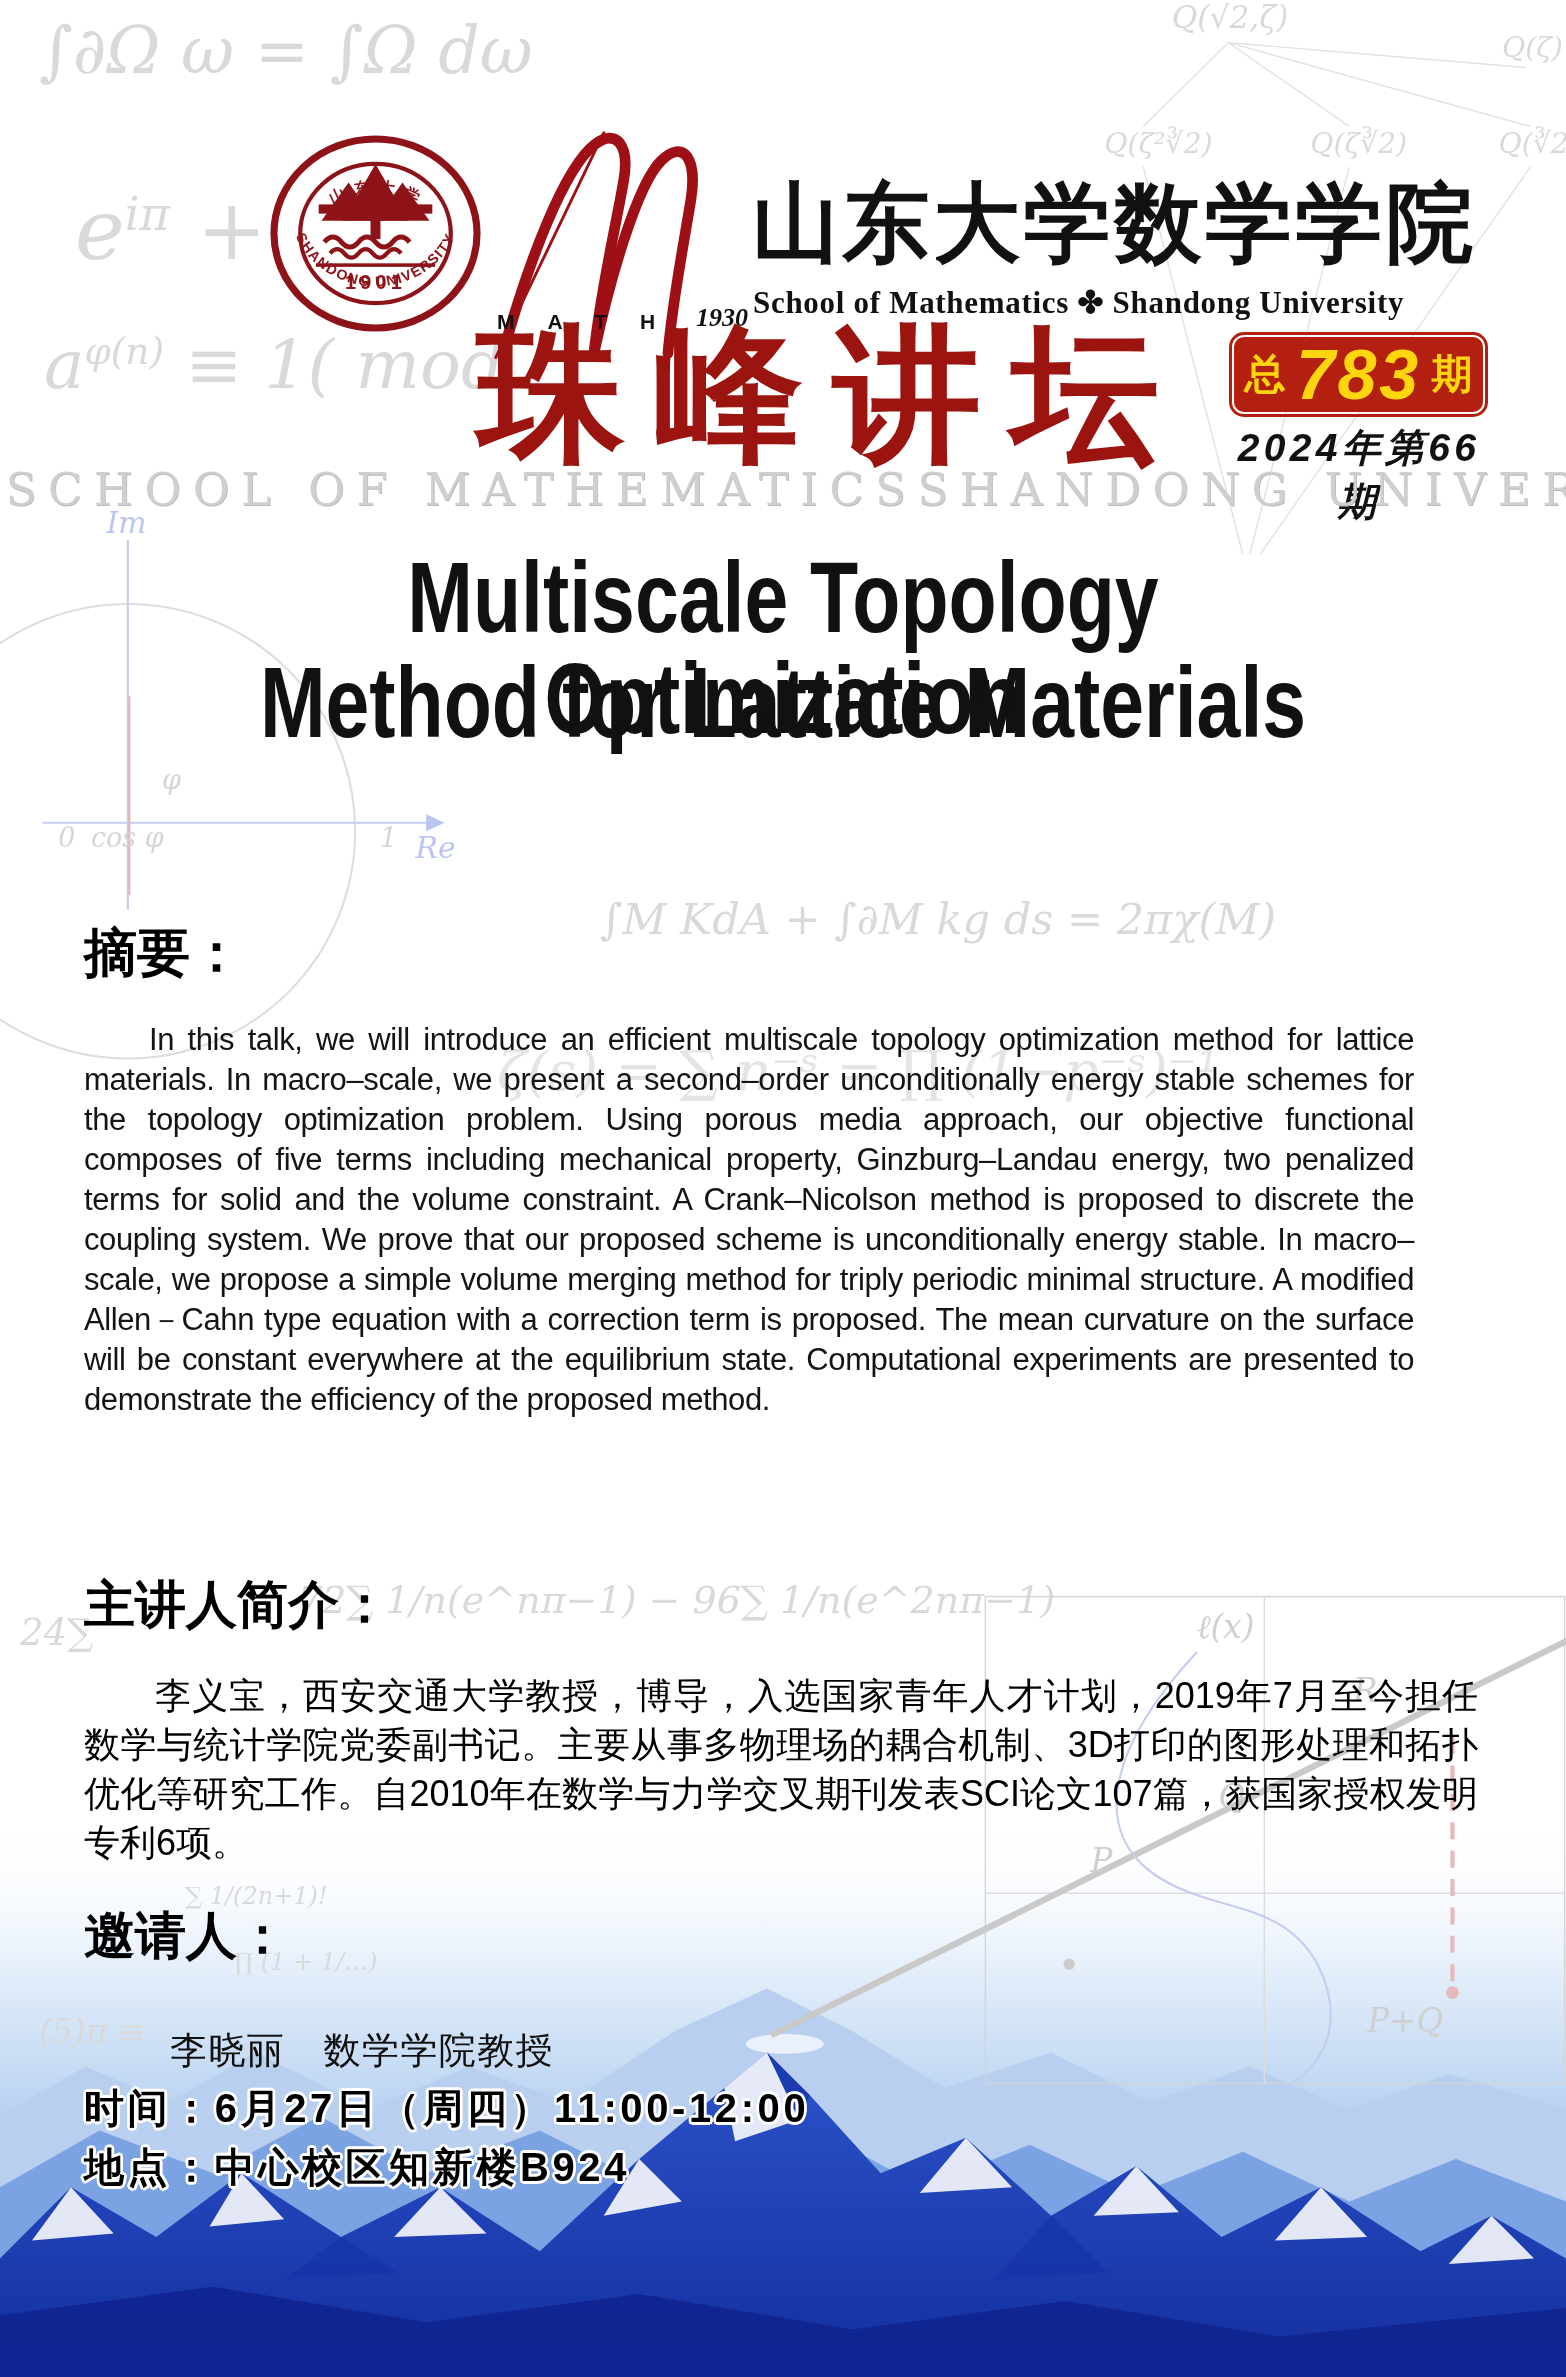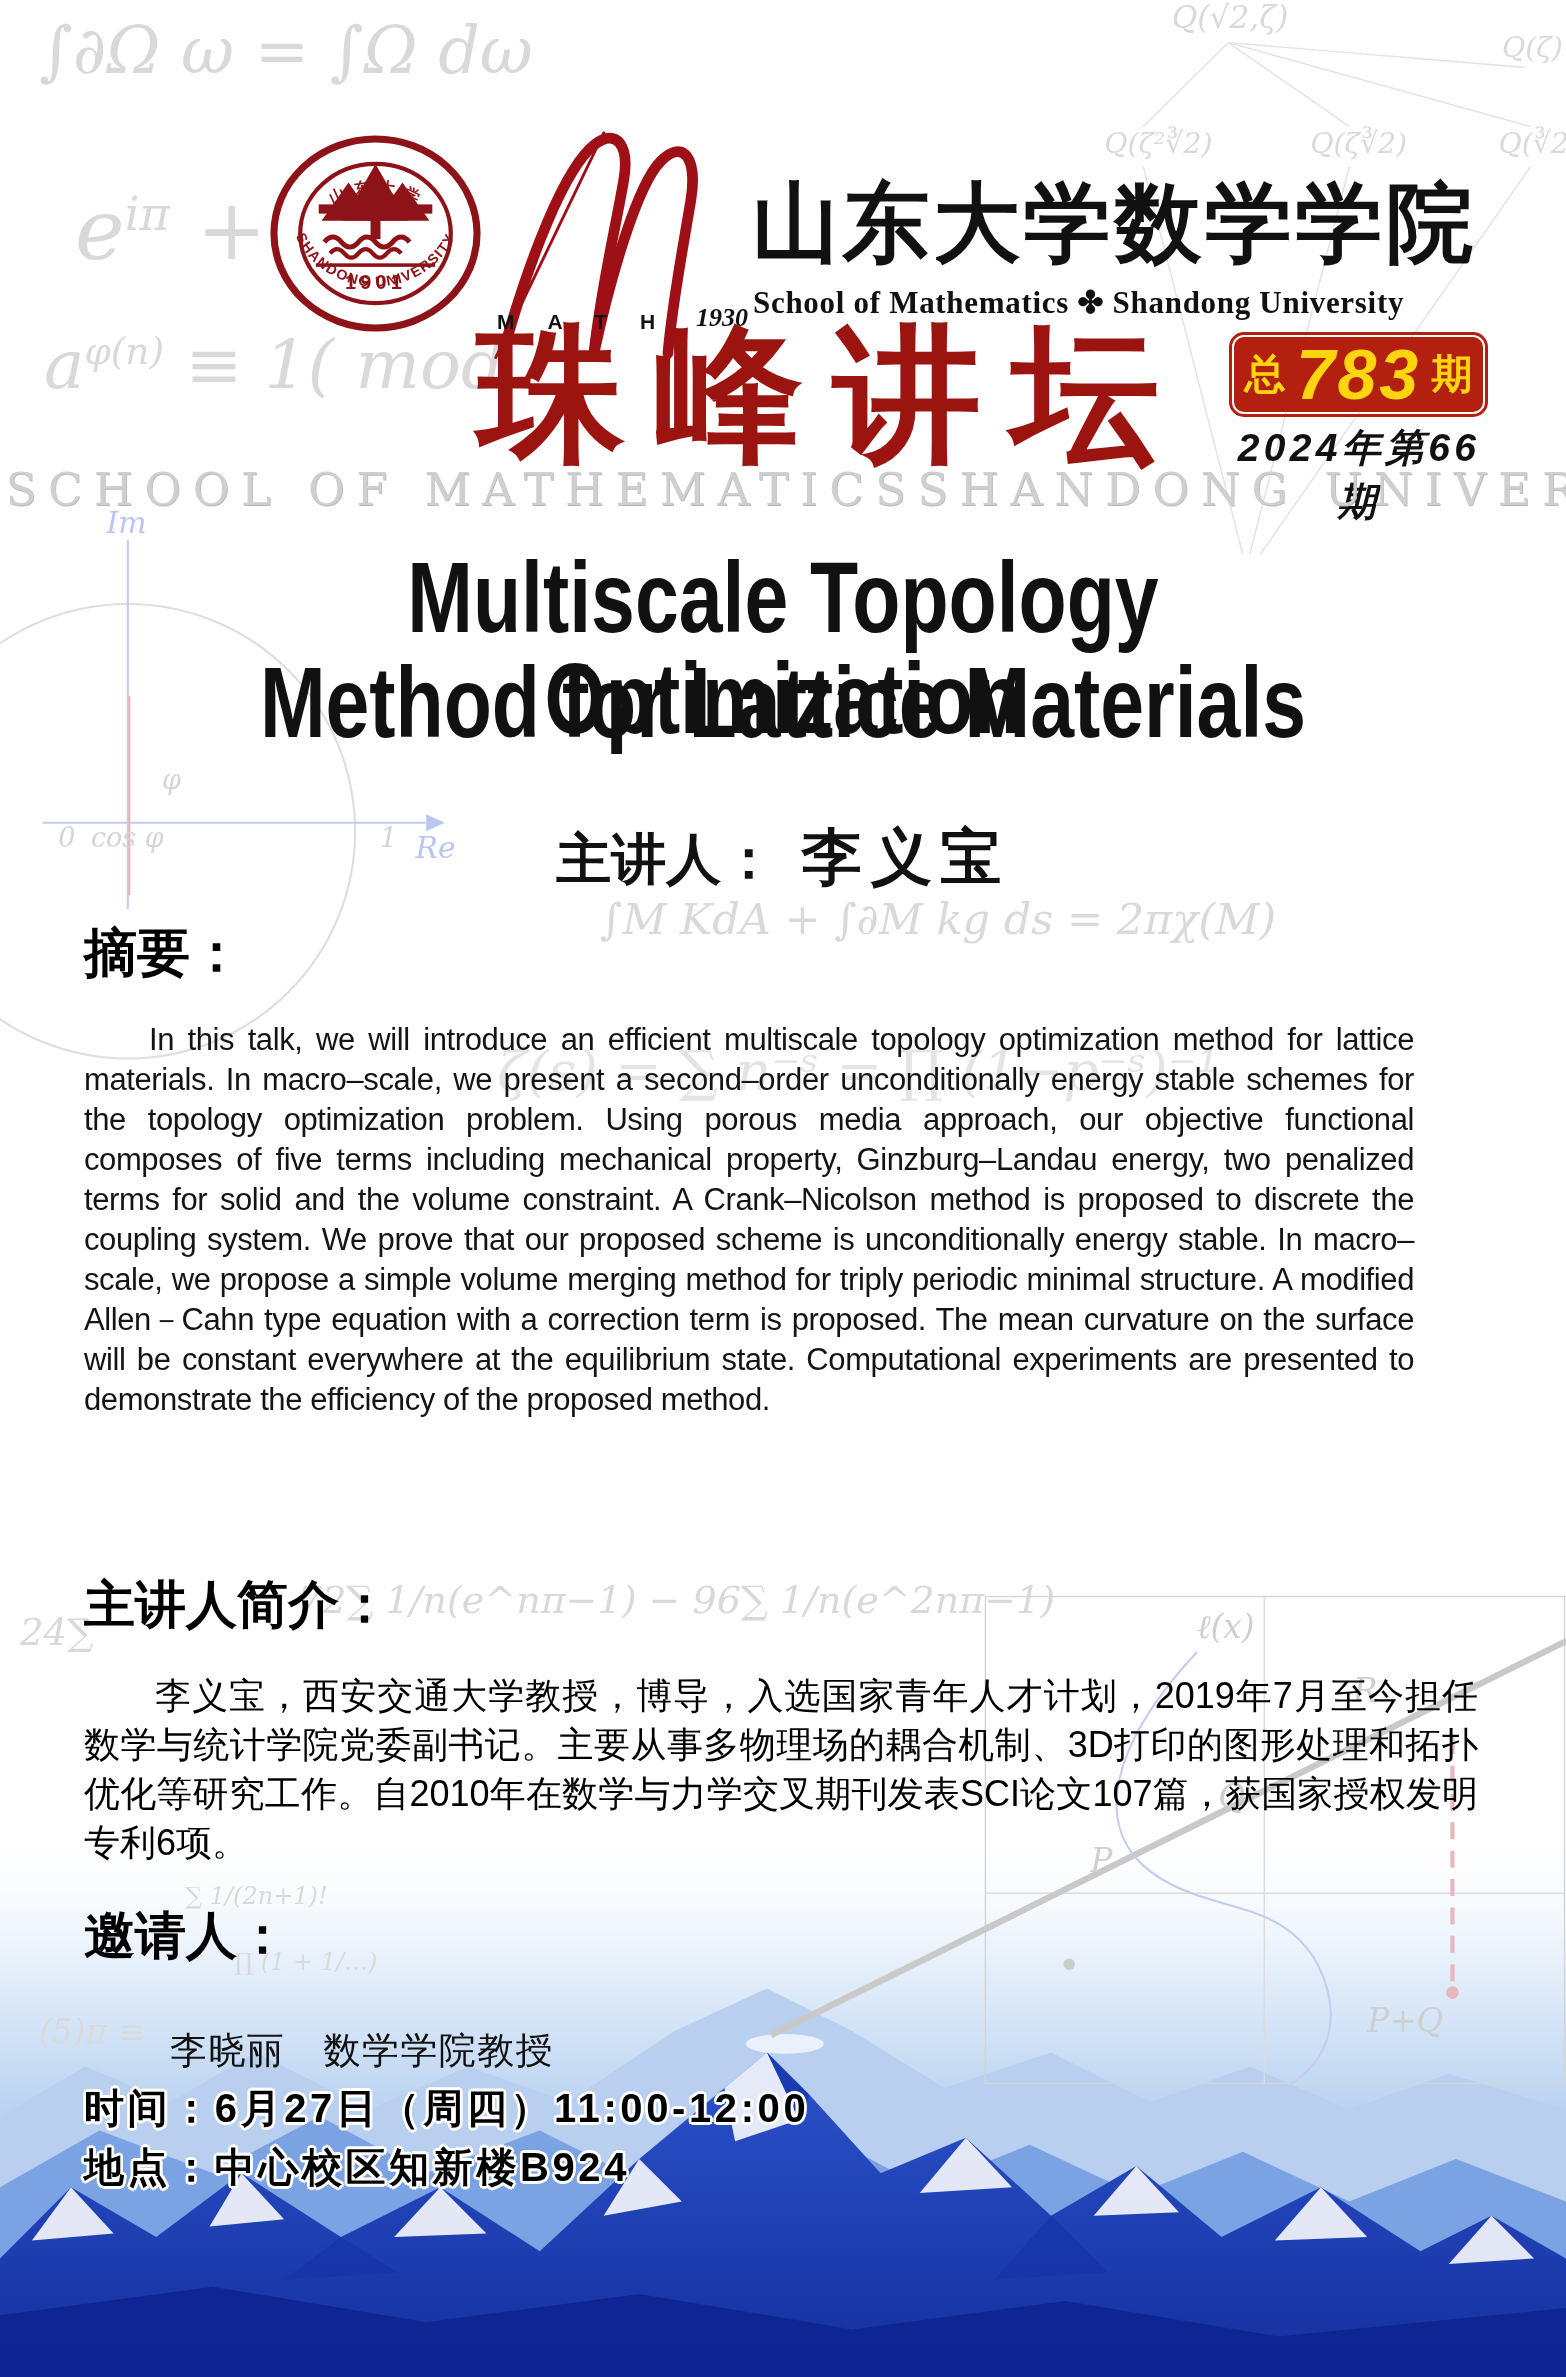--- a/index.html
+++ b/index.html
@@ -214,23 +214,20 @@
     <div class="issue-line">2024年第66期</div>
 
     <div class="band">
       <span>SCHOOL OF MATHEMATICS</span>
       <span>SHANDONG UNIVERSITY</span>
     </div>
 
     <div class="t-line" style="top:547px;">Multiscale Topology Optimization</div>
     <div class="t-line" style="top:652px;">Method for Lattice Materials</div>
 
-    <div class="speaker">
-      <span class="lab">主讲人：</span><span class="name">李义宝</span>
-    </div>
 
     <div class="sec-label" style="top:918px;font-size:53px;">摘要：</div>
     <div class="abstract-text">In this talk, we will introduce an efficient multiscale topology optimization method for lattice materials. In macro–scale, we present a second–order unconditionally energy stable schemes for the topology optimization problem. Using porous media approach, our objective functional composes of five terms including mechanical property, Ginzburg–Landau energy, two penalized terms for solid and the volume constraint. A Crank–Nicolson method is proposed to discrete the coupling system. We prove that our proposed scheme is unconditionally energy stable. In macro–scale, we propose a simple volume merging method for triply periodic minimal structure. A modified Allen－Cahn type equation with a correction term is proposed. The mean curvature on the surface will be constant everywhere at the equilibrium state. Computational experiments are presented to demonstrate the efficiency of the proposed method.</div>
 
     <div class="sec-label" style="top:1571px;font-size:51px;">主讲人简介：</div>
     <div class="bio-text">李义宝，西安交通大学教授，博导，入选国家青年人才计划，2019年7月至今担任数学与统计学院党委副书记。主要从事多物理场的耦合机制、3D打印的图形处理和拓扑优化等研究工作。自2010年在数学与力学交叉期刊发表SCI论文107篇，获国家授权发明专利6项。</div>
 
     <div class="sec-label" style="top:1902px;font-size:51px;">邀请人：</div>
     <div class="invite-name">李晓丽　数学学院教授</div>
 

